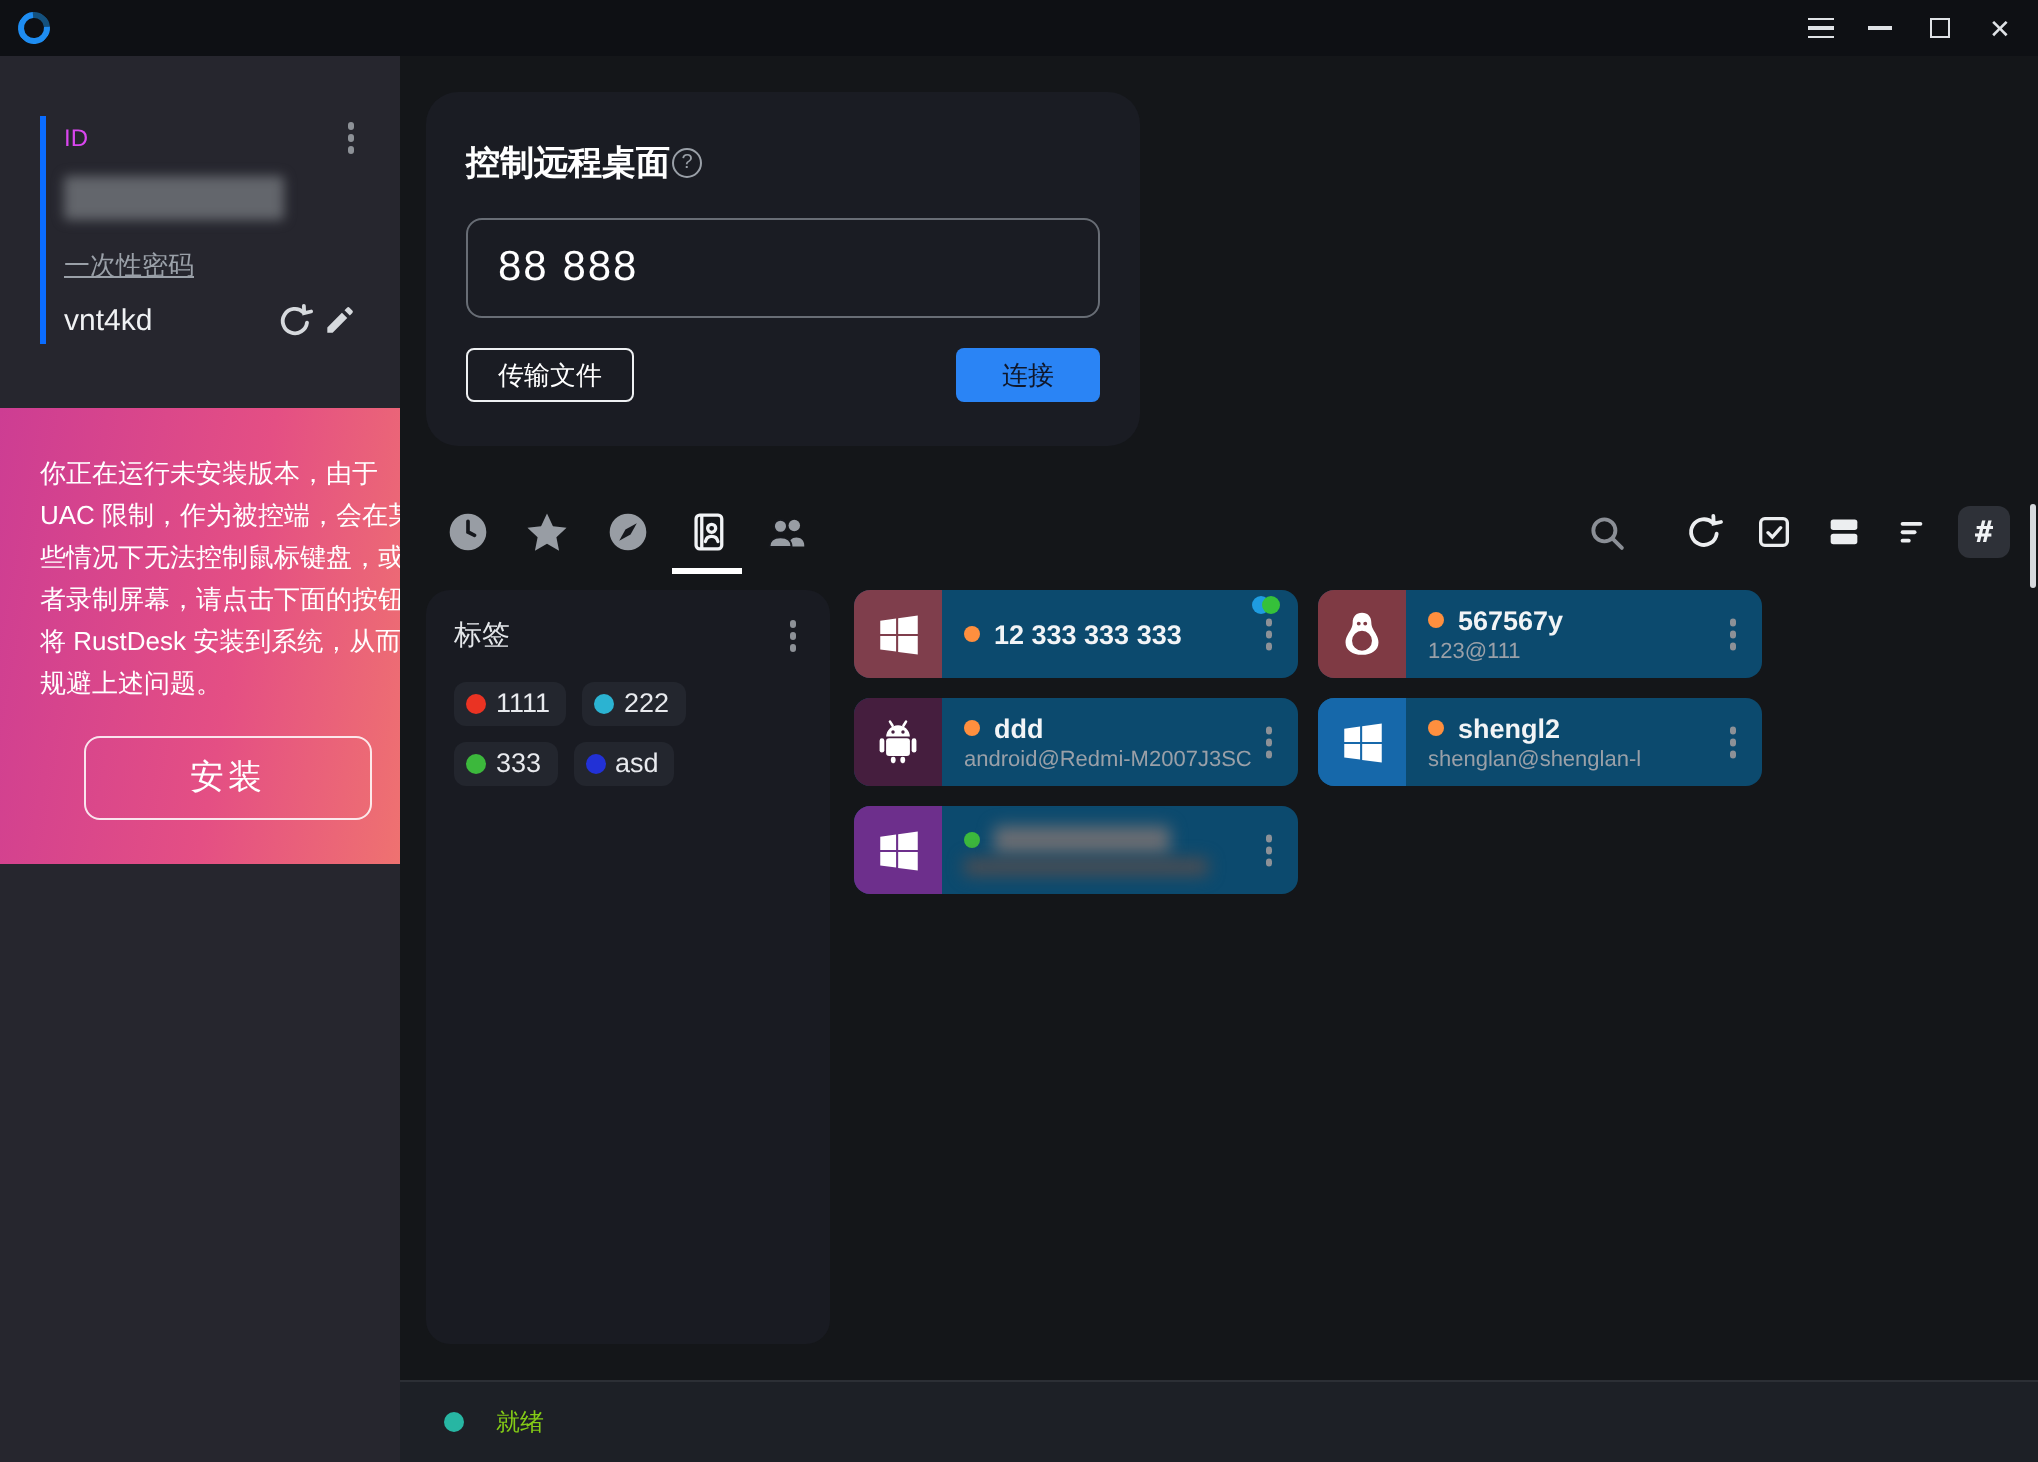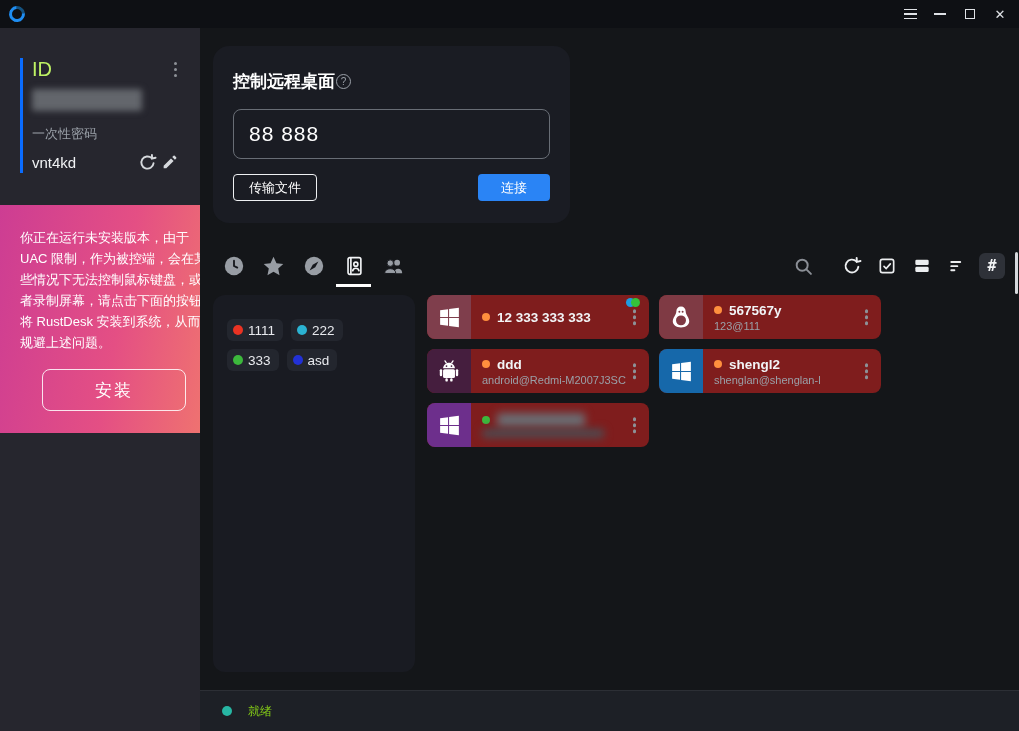--- a/index.html
+++ b/index.html
@@ -21,26 +21,26 @@
 
   .content { flex:1; display:flex; min-height:0; }
 
   
   .sidebar { width:200px; background:#26262e; display:flex; flex-direction:column; flex:0 0 auto; }
   .sb-top { padding:18px 20px 0 20px; }
   .sb-title { font-size:20px; font-weight:bold; color:#fff; }
   .sb-sub { margin-top:12px; font-size:12.5px; line-height:1.4; color:#a6aab1; }
   .id-block { margin-top:12px; border-left:3px solid #0a6cff; padding-left:9px; }
   .id-row { display:flex; align-items:center; justify-content:space-between; }
-  .id-label { font-size:20px; color:#bef264; }
+  .id-label { font-size:12px; color:#d946ef; }
   .kebab { display:flex; flex-direction:column; gap:2.5px; padding:3px; cursor:pointer; }
   .kebab i { width:3.5px; height:3.5px; border-radius:50%; background:#8d9197; }
   .blur-bar { background:#63666c; border-radius:2px; filter:blur(3px); }
   .id-blur { width:110px; height:22px; margin:8px 0 2px 0; }
-  .pw-label { margin-top:14px; font-size:13px; color:#9aa0a8; }
+  .pw-label { margin-top:14px; font-size:13px; color:#9aa0a8;text-decoration:underline; }
   .pw-row { margin-top:8px; margin-bottom:4px; display:flex; align-items:center; }
   .pw-value { font-size:15px; color:#f0f2f4; flex:1; }
   .icon-btn { width:22px; height:22px; display:flex; align-items:center; justify-content:center; cursor:pointer; }
 
   .warning { margin-top:28px; width:212px; background:linear-gradient(100deg,#cd3d93 0%,#e44f84 55%,#f0766e 100%);
              padding:22px 4px 22px 20px; }
   .warning-text { font-size:13px; line-height:1.62; color:#fff; }
   .install-btn { margin:16px auto 0 auto; width:144px; height:42px; border:1px solid rgba(255,255,255,.85);
                  border-radius:8px; display:flex; align-items:center; justify-content:center;
                  font-size:17px; color:#fff; letter-spacing:2px; cursor:pointer; }
@@ -53,21 +53,21 @@
   .cc-title { font-size:17px; font-weight:600; color:#fff; }
   .help-circle { width:15px; height:15px; border:1.4px solid #9aa0a8; border-radius:50%;
                  font-size:10px; color:#9aa0a8; display:flex; align-items:center; justify-content:center; }
   .cc-input { margin-top:16px; height:50px; border:1px solid #686d75; border-radius:8px;
               background:transparent; display:flex; align-items:center; padding-left:15px; }
   .cc-input span { font-size:21px; color:#fff; letter-spacing:1px; }
   .cc-btns { margin-top:15px; display:flex; justify-content:space-between; }
   .btn-transfer { min-width:84px; height:27px; padding:0 12px; border:1px solid #eef0f2; border-radius:4px;
                   background:transparent; color:#fff; font-size:13px; display:flex; align-items:center; justify-content:center; cursor:pointer; }
   .btn-connect { min-width:72px; height:27px; padding:0 16px; border:none; border-radius:4px;
-                 background:#2a84f5; color:#ffffff; font-size:13px; display:flex; align-items:center; justify-content:center; cursor:pointer; }
+                 background:#2a84f5; color:#0f172a; font-size:13px; display:flex; align-items:center; justify-content:center; cursor:pointer; }
 
   .tabbar { margin:26px 14px 0 22px; height:34px; display:flex; align-items:center; }
   .tabs-left { display:flex; align-items:center; gap:17px; }
   .tab { position:relative; width:23px; height:23px; display:flex; align-items:center; justify-content:center; cursor:pointer; }
   .tab svg { display:block; }
   .tab.active::after { content:""; position:absolute; left:-6px; right:-6px; bottom:-9px; height:3px; background:#fff; }
   .tabs-right { margin-left:auto; display:flex; align-items:center; gap:9px; }
   .tool { width:26px; height:26px; display:flex; align-items:center; justify-content:center; cursor:pointer; border-radius:6px; }
   .tool.search { margin-right:14px; }
   .tool.selected { background:#2e3138; }
@@ -77,21 +77,21 @@
   .tags-panel { width:202px; background:#191b22; border-radius:12px; padding:12px 14px; flex:0 0 auto; }
   .tags-head { display:flex; align-items:center; justify-content:space-between; }
   .tags-title { font-size:14px; color:#e4e7ea; }
   .tag-list { margin-top:12px; display:flex; flex-wrap:wrap; gap:8px; }
   .tag-chip { background:#23262e; border-radius:6px; height:22px; padding:0 8px 0 6px;
               display:flex; align-items:center; gap:5px; cursor:pointer; }
   .tag-dot { width:10px; height:10px; border-radius:50%; }
   .tag-label { font-size:13.5px; color:#e8eaee; }
 
   .peers { flex:1; display:grid; grid-template-columns:222px 222px; grid-auto-rows:44px; gap:10px 10px; align-content:start; }
-  .peer { position:relative; background:#7f1d1d; border-radius:8px; display:flex; align-items:stretch; overflow:hidden; cursor:pointer; }
+  .peer { position:relative; background:#0c4a6e; border-radius:8px; display:flex; align-items:stretch; overflow:hidden; cursor:pointer; }
   .peer-icon { width:44px; flex:0 0 44px; display:flex; align-items:center; justify-content:center; }
   .peer-body { flex:1; min-width:0; padding:0 6px 0 11px; display:flex; flex-direction:column; justify-content:center; gap:2px; }
   .peer-name-row { display:flex; align-items:center; gap:7px; }
   .status-dot { width:8px; height:8px; border-radius:50%; flex:0 0 8px; }
   .peer-name { font-size:13.5px; font-weight:bold; color:#f2f4f6; white-space:nowrap; overflow:hidden; }
   .peer-sub { font-size:11px; color:#9aa0a8; white-space:nowrap; overflow:hidden; }
   .peer-sub:empty { display:none; }
   .peer-kebab { position:absolute; right:10px; top:50%; transform:translateY(-50%); }
   .badges { position:absolute; top:3px; right:9px; display:flex; }
   .badge-dot { width:9px; height:9px; border-radius:50%; margin-left:-4px; }
@@ -254,20 +254,28 @@
               </svg>
           </span>
           <span class="tool selected">
             <span class="hash-glyph">#</span>
           </span>
         </div>
       </nav>
 
       <div class="book">
         <div class="tags-panel">
+          <div class="tags-head">
+            <span class="tags-title">标签</span>
+            <span class="kebab">
+                <i></i>
+                <i></i>
+                <i></i>
+              </span>
+          </div>
           <div class="tag-list">
             <span class="tag-chip">
               <span class="tag-dot" style="background: rgb(234, 51, 35);"></span>
               <span class="tag-label">1111</span>
             </span>
             <span class="tag-chip">
               <span class="tag-dot" style="background: rgb(43, 179, 210);"></span>
               <span class="tag-label">222</span>
             </span>
             <span class="tag-chip">

